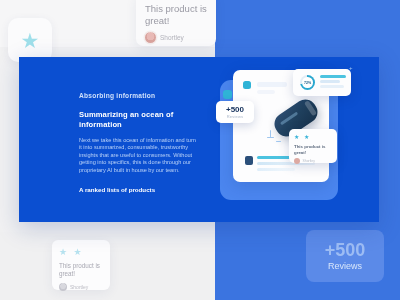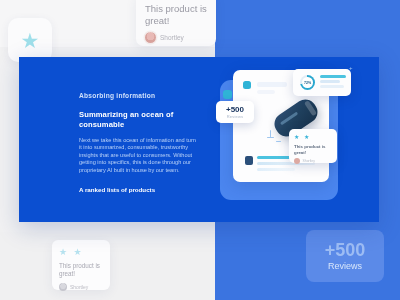--- a/index.html
+++ b/index.html
@@ -181,21 +181,21 @@
   <div class="reviews-block">
     <div class="big">+500</div>
     <div class="sub">Reviews</div>
   </div>
 
   <div class="hero">
     <div class="hero-inner">
 
       <div class="hero-copy">
         <div class="eyebrow">Absorbing information</div>
-        <div class="h-title">Summarizing an ocean of consumable</div>
+        <div class="h-title">Summarizing an ocean of information</div>
         <div class="h-body">Next we take this ocean of information and turn it into summarized, consumable, trustworthy insights that are useful to consumers. Without getting into specifics, this is done through our proprietary AI built in house by our team.</div>
         <div class="h-link">A ranked lists of products</div>
       </div>
 
       <div class="illo">
         <div class="illo-bg"></div>
 
         <div class="sheet">
           <div class="mark"></div>
           <div class="ghost"></div>

